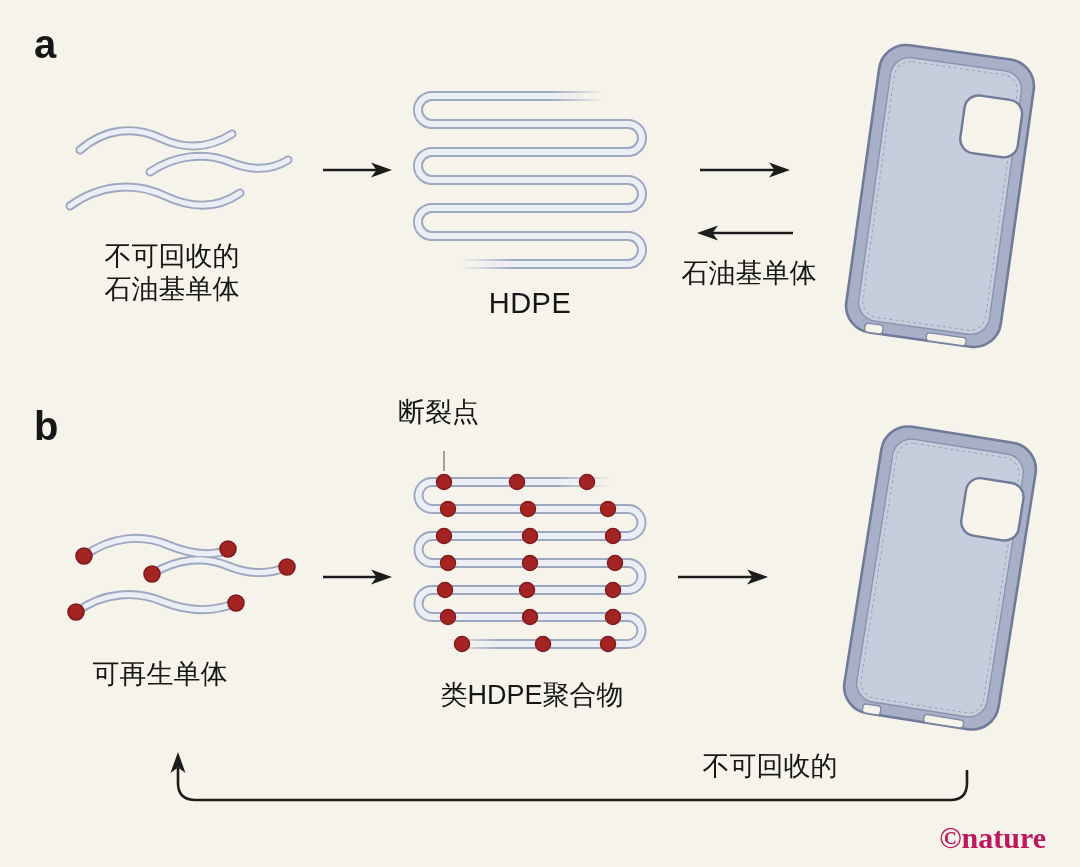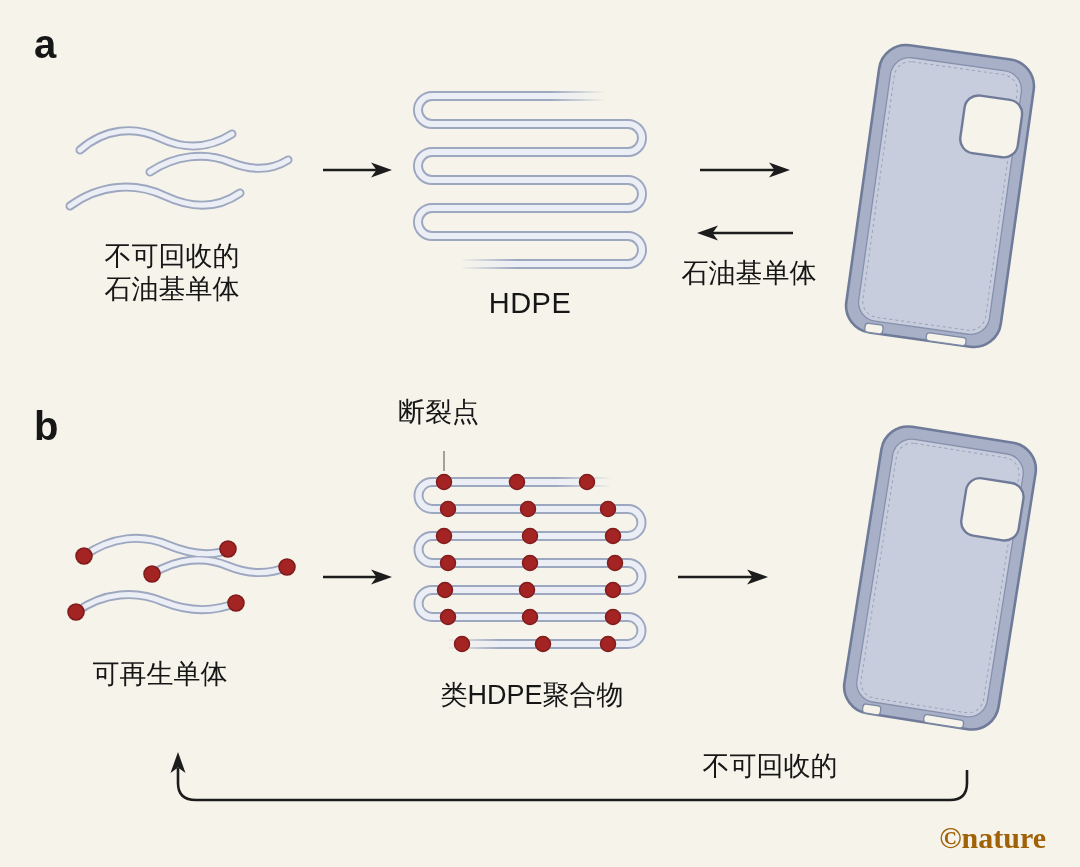--- a/index.html
+++ b/index.html
@@ -12,21 +12,21 @@
     color:#161616;
   }
   .stage svg{position:absolute;left:0;top:0;}
   .txt{position:absolute;white-space:nowrap;}
   .panel-letter{font-size:40px;font-weight:700;letter-spacing:1px;}
   .cn{font-size:27px;line-height:33px;}
   .center{text-align:center;}
   .hdpe{font-size:29px;letter-spacing:0.5px;}
   .watermark{
     font-family:"Liberation Serif","DejaVu Serif",serif;
-    font-weight:700;font-size:30px;color:#a16207;text-align:right;
+    font-weight:700;font-size:30px;color:#be185d;text-align:right;
     letter-spacing:0px;
   }
 </style>
 </head>
 <body>
 
 <div class="stage">
 
 <svg width="1080" height="867" viewBox="0 0 1080 867">
   <defs>

